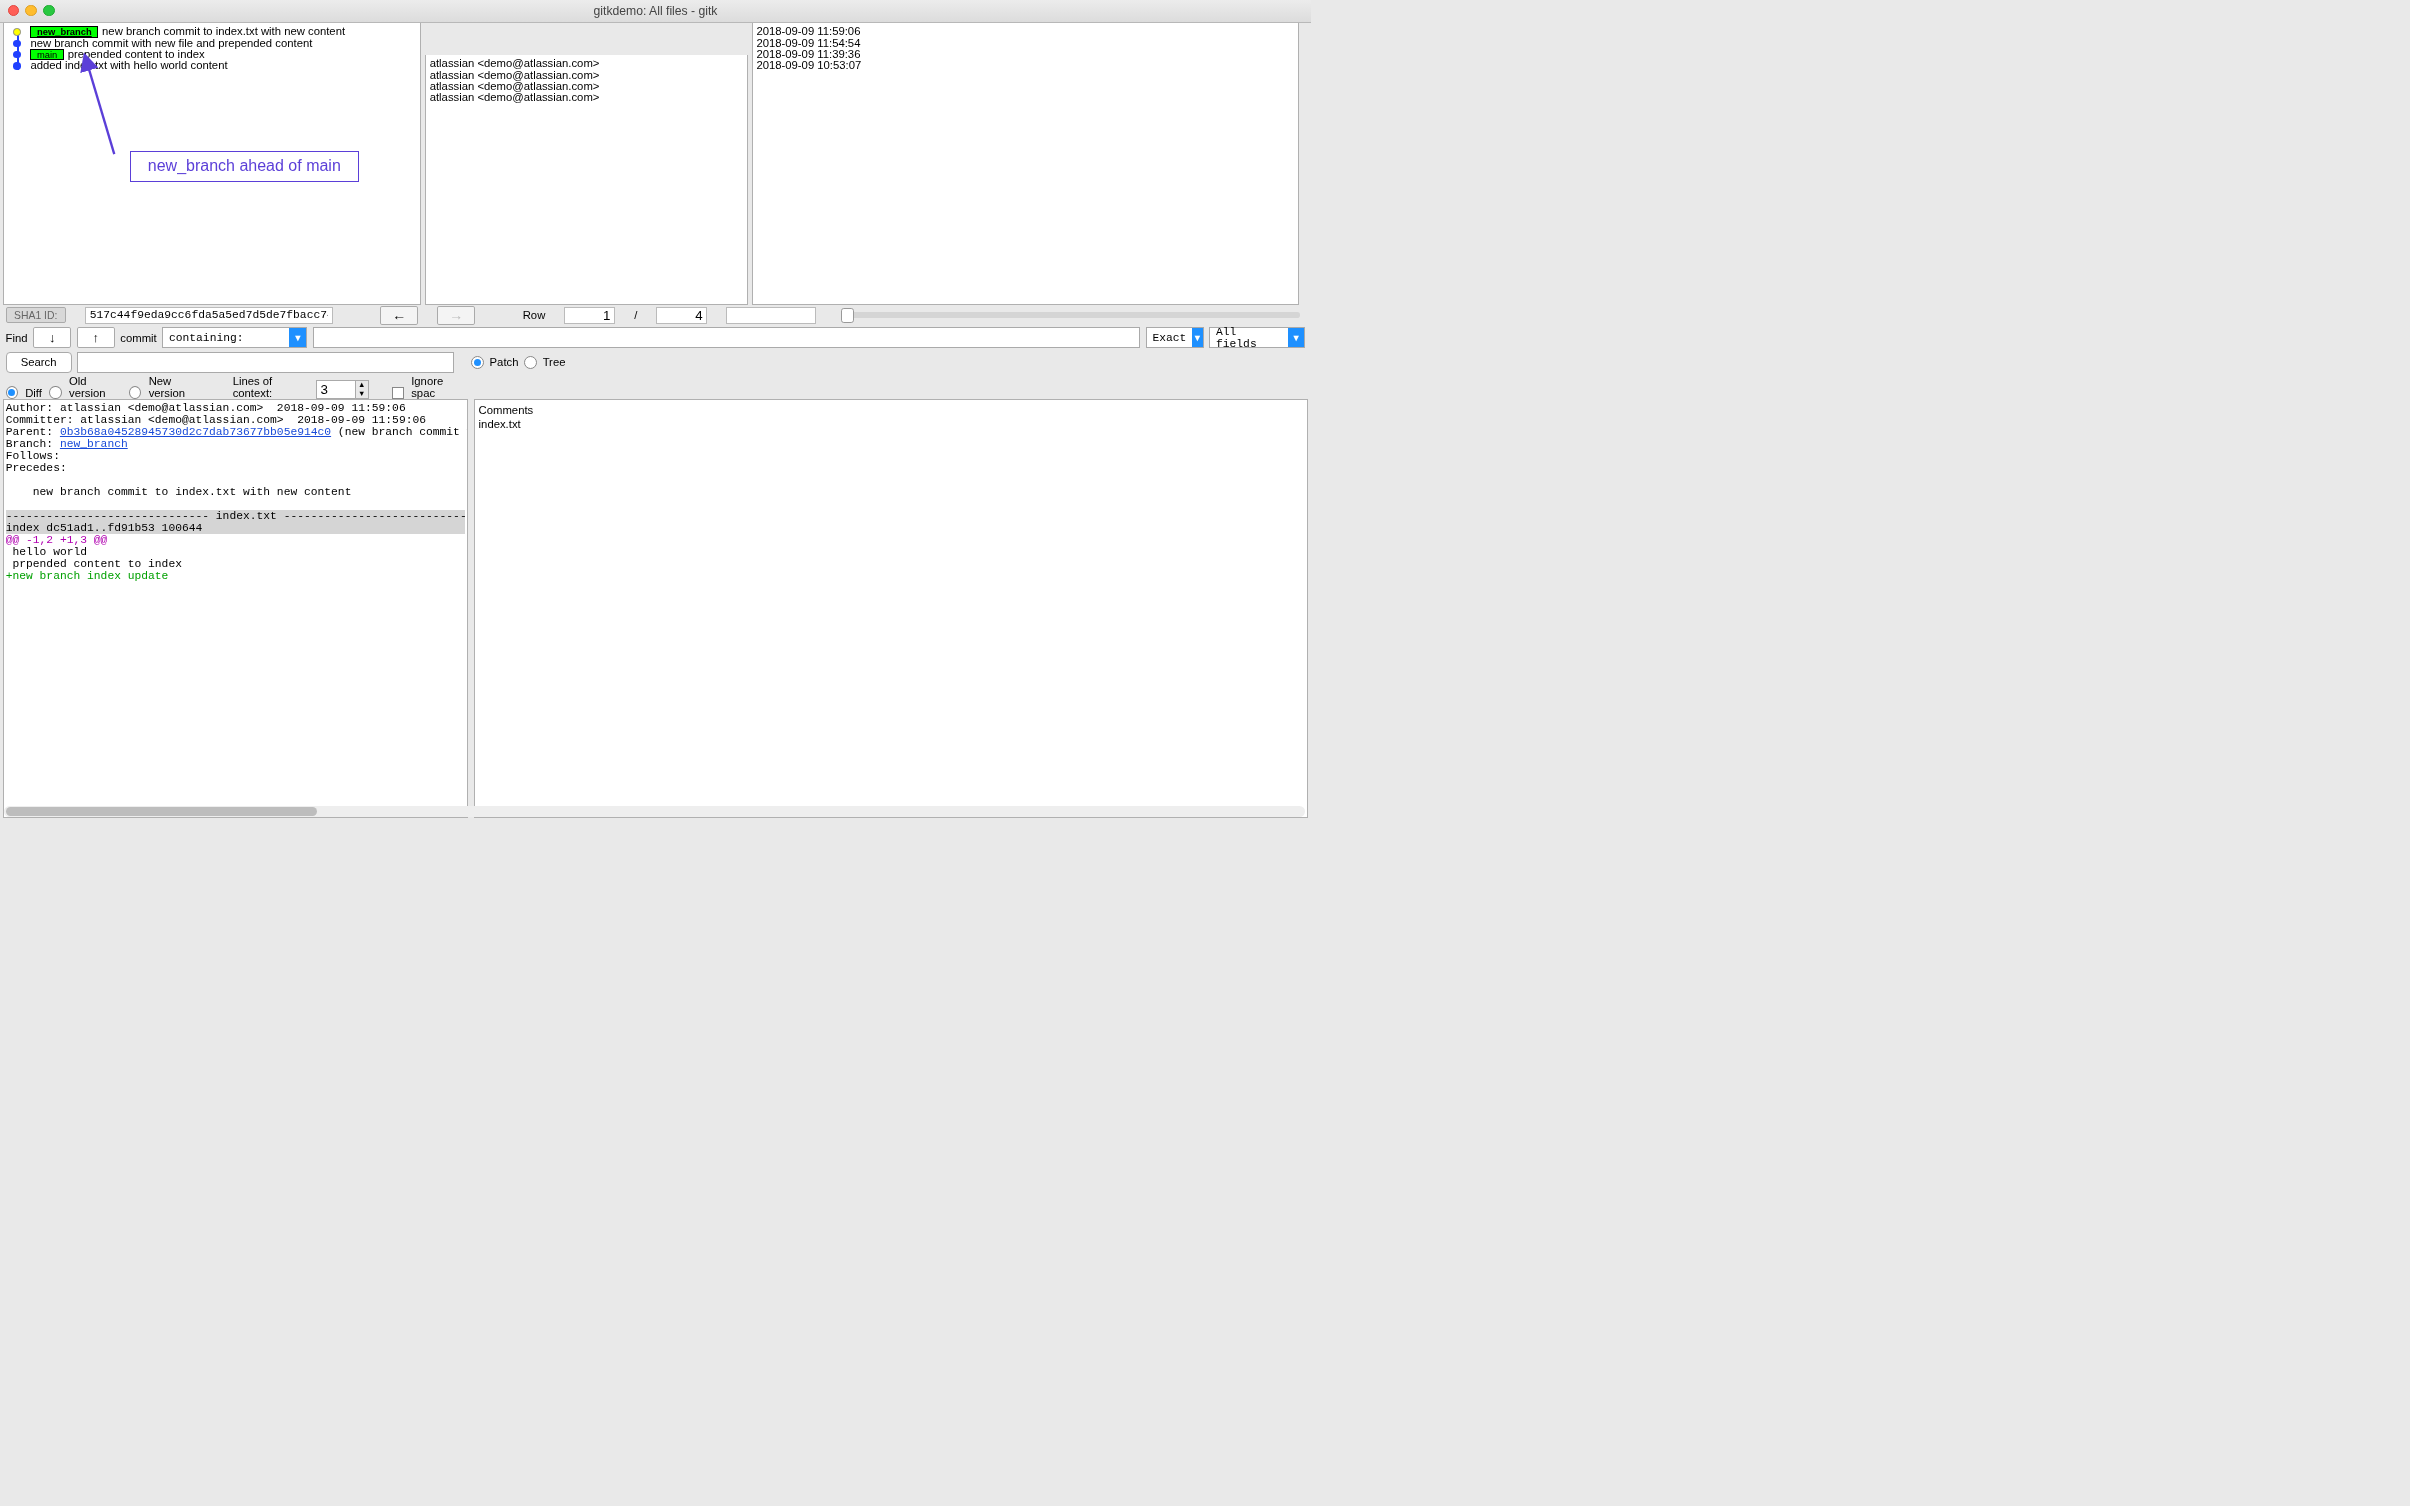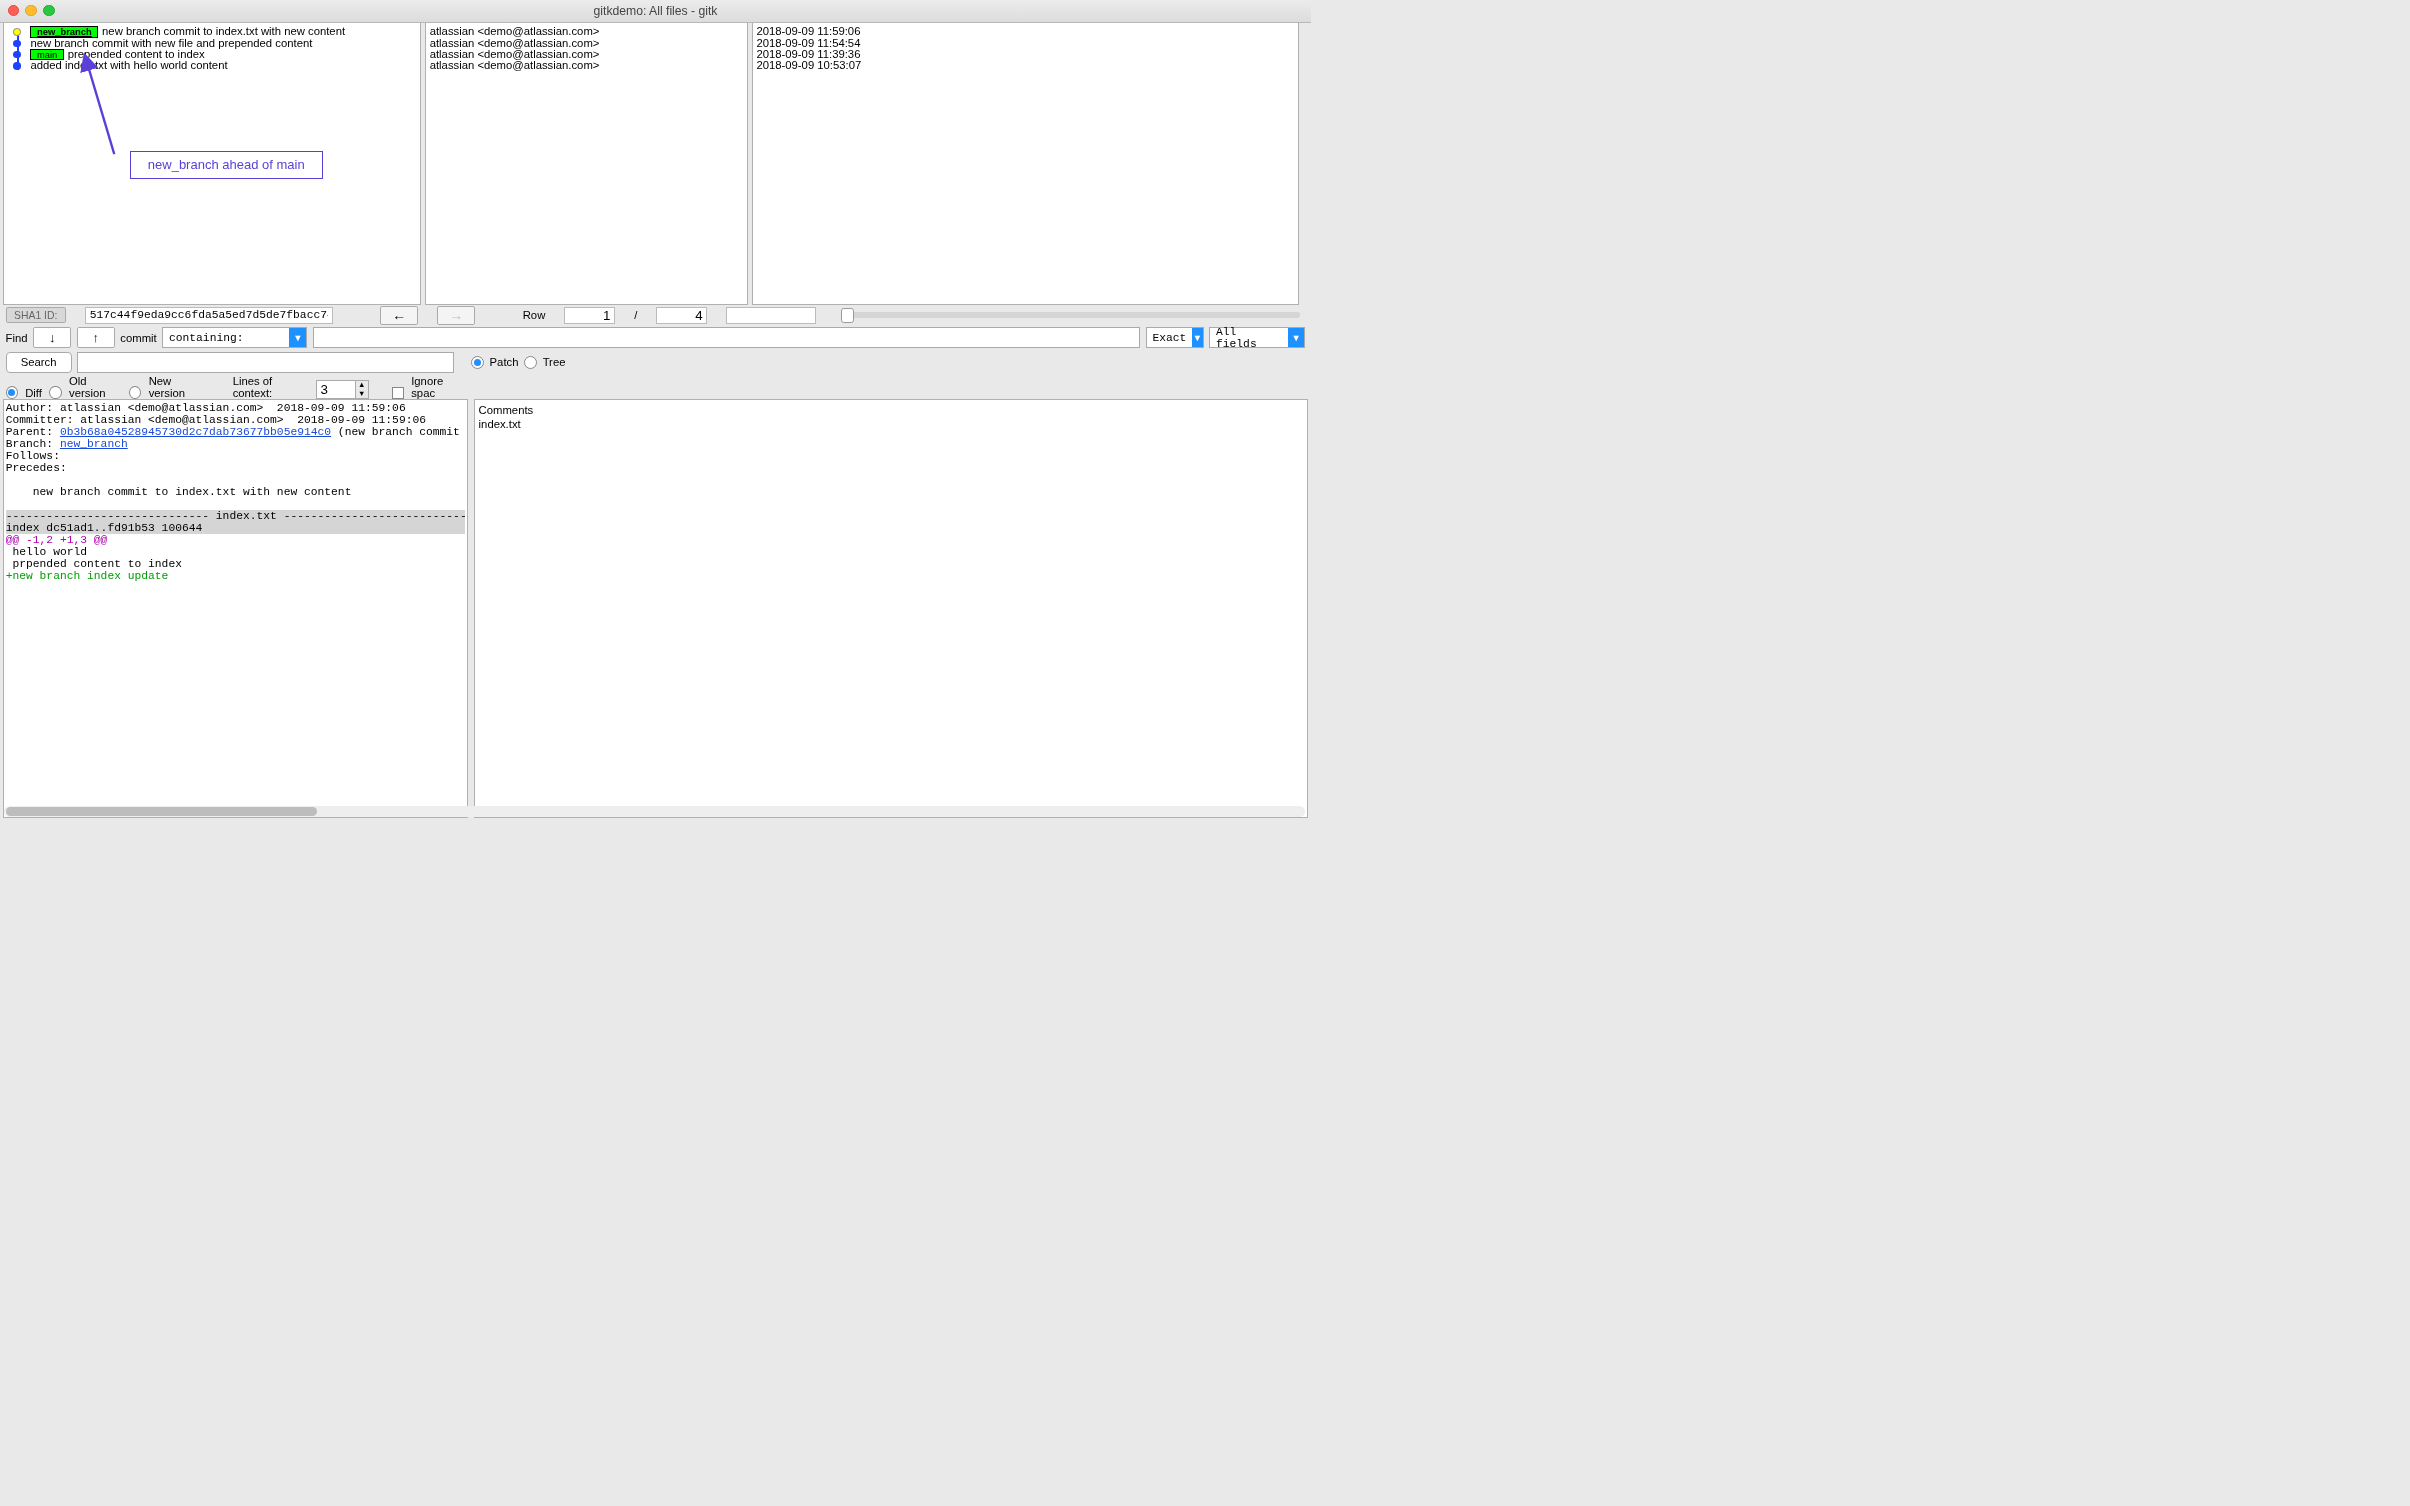--- a/index.html
+++ b/index.html
@@ -36,21 +36,21 @@
     display:flex;
     height: 282px;
   }
   .pane {
     background:#fff;
     border:0.9px solid #b0b0b0;
     position:relative;
     overflow:hidden;
   }
   .pane-commits { width:421px; margin-left:2.8px; border-top:none;}
-  .pane-authors { width:325px; margin-left:3.8px; border-top:none;}
+  .pane-authors { width:325px; margin-left:3.8px; border-top:none;margin-top:32px;}
   .pane-dates   { width:551px; margin-left:3.8px; border-top:none; margin-right:12px;}
   .commit-row, .author-row, .date-row {
     height:11.3px; line-height:11.3px; white-space:nowrap;
     padding-left:3.8px;
   }
   .commit-row { display:flex; align-items:center; gap:3.8px;}
   .branch-tag {
     background:#00ff00;
     border:0.9px solid #000;
     font-size:9.4px;
@@ -68,21 +68,21 @@
   .commit-dot.head { background:#ffff00; border:0.9px solid #888;}
   .graph-col { width:19px; display:flex; justify-content:center; position:relative;}
 
   
   .callout-box {
     position:absolute;
     border:1.9px solid #5b3fd8;
     background:#fff;
     color:#5b3fd8;
     padding:5.6px 17px;
-    font-size:13px;
+    font-size:16px;
   }
 
   
   .shabar {
     height:21px;
     display:flex;
     align-items:center;
     gap:19px;
     padding:0 5.6px;
   }

